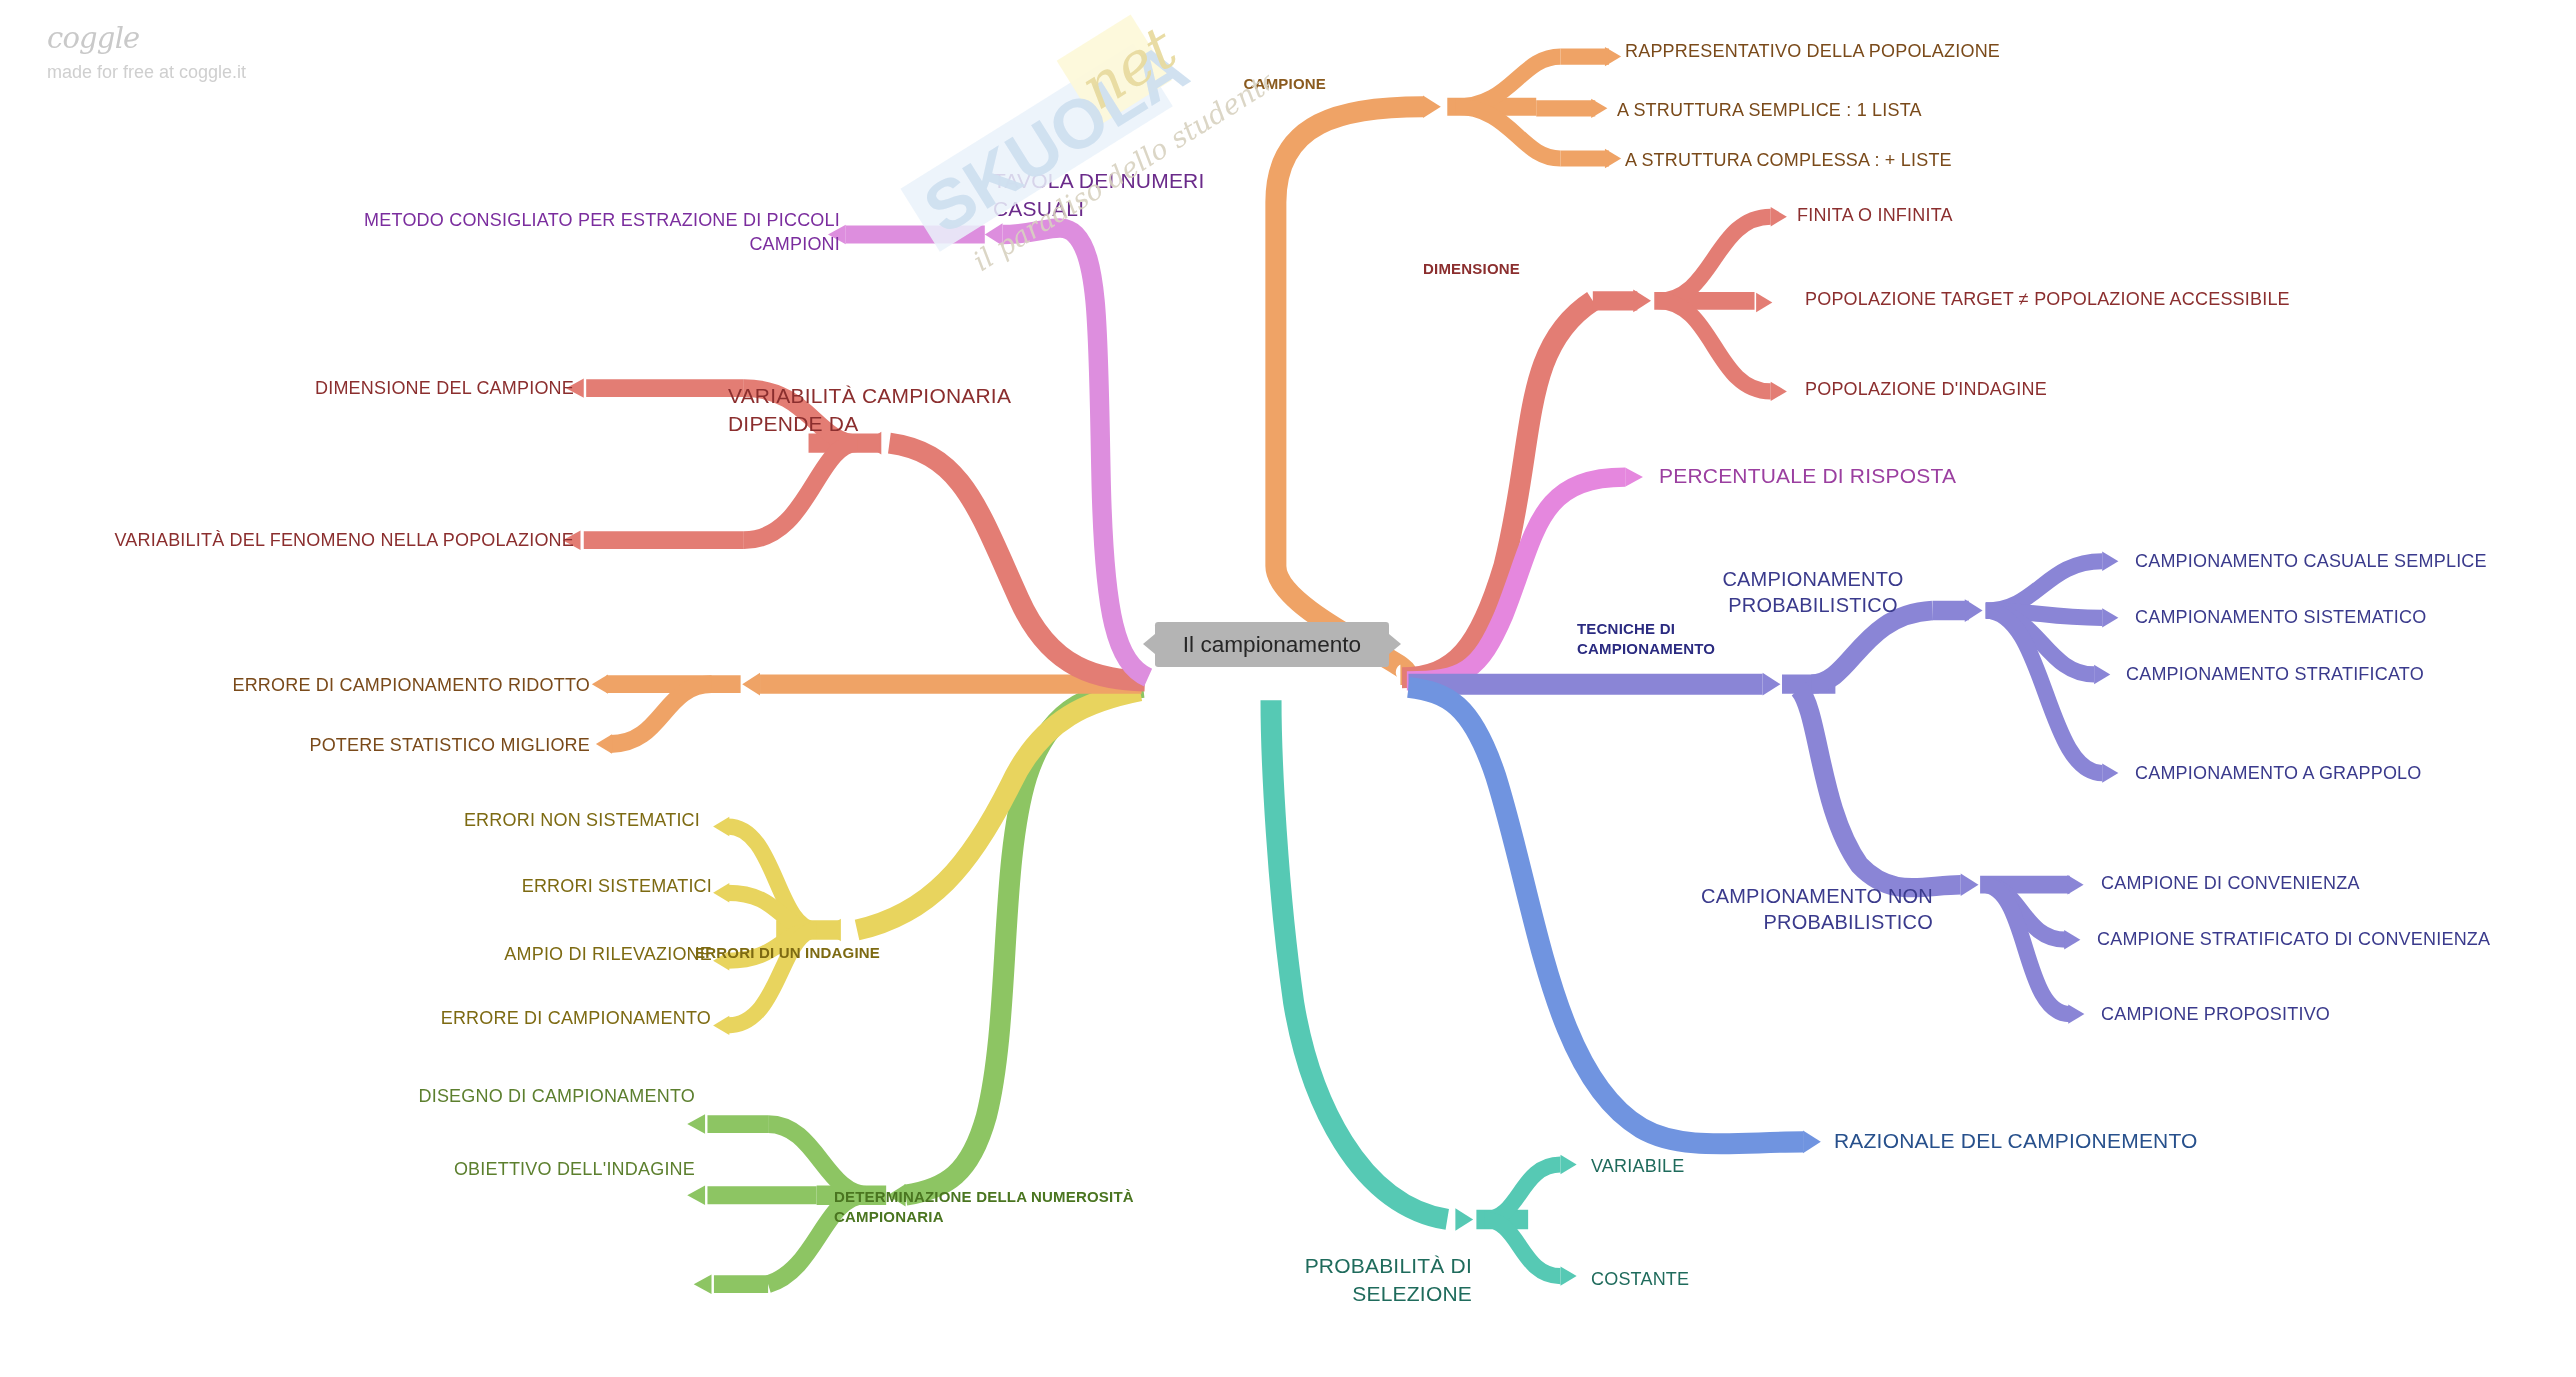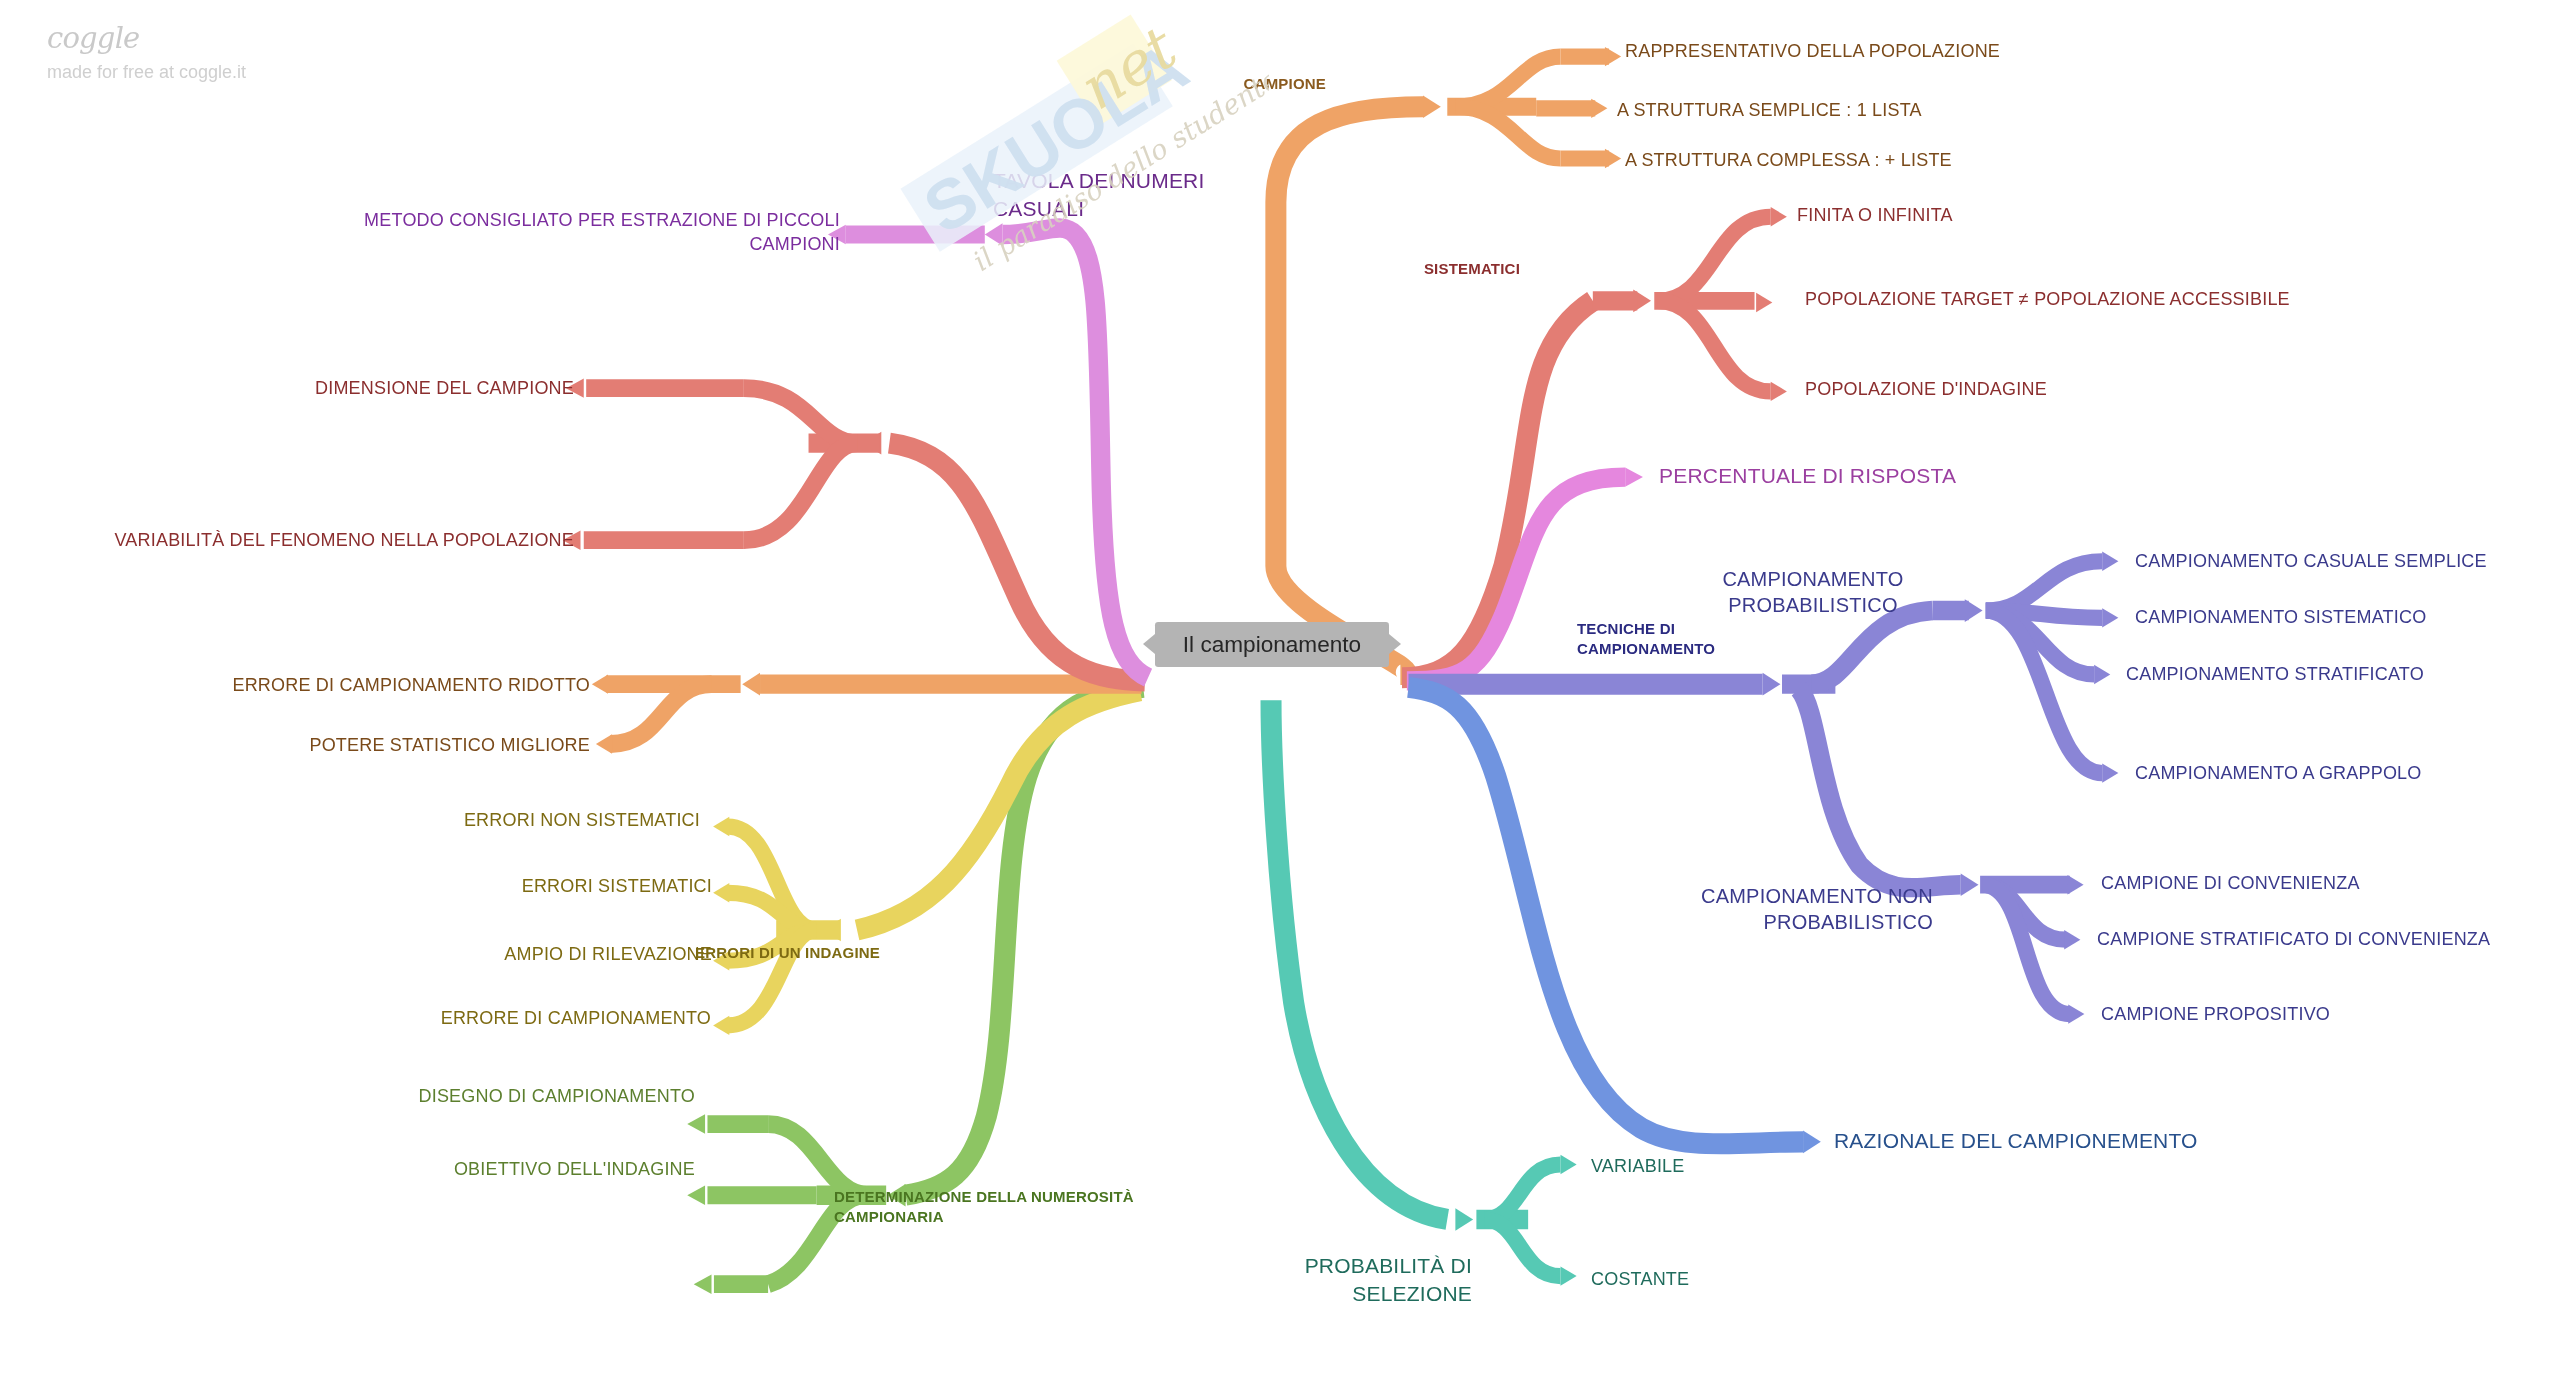--- a/index.html
+++ b/index.html
@@ -250,21 +250,21 @@
 
   <div id="root-node">
     <span>Il campionamento</span>
   </div>
 
   <div class="lbl r t-main" style="left:1100px; top:74px; width:226px; color:#8a5a1e;">CAMPIONE</div>
   <div class="lbl l t-leaf2" style="left:1625px; top:40px; width:453px; color:#7a4a1a;">RAPPRESENTATIVO DELLA POPOLAZIONE</div>
   <div class="lbl l t-leaf2" style="left:1617px; top:99px; width:437px; color:#7a4a1a;">A STRUTTURA SEMPLICE : 1 LISTA</div>
   <div class="lbl l t-leaf2" style="left:1625px; top:149px; width:453px; color:#7a4a1a;">A STRUTTURA COMPLESSA : + LISTE</div>
 
-  <div class="lbl r t-main" style="left:1294px; top:259px; width:226px; color:#8b2e2e;">SISTEMATICI</div>
+  <div class="lbl r t-main" style="left:1294px; top:259px; width:226px; color:#8b2e2e;">DIMENSIONE</div>
   <div class="lbl l t-leaf2" style="left:1797px; top:204px; width:340px; color:#8b2e2e;">FINITA O INFINITA</div>
   <div class="lbl l t-leaf2" style="left:1805px; top:288px; width:679px; color:#8b2e2e;">POPOLAZIONE TARGET ≠ POPOLAZIONE ACCESSIBILE</div>
   <div class="lbl l t-leaf2" style="left:1805px; top:378px; width:388px; color:#8b2e2e;">POPOLAZIONE D'INDAGINE</div>
 
   <div class="lbl l t-main2" style="left:1659px; top:462px; width:453px; color:#9b3fa0;">PERCENTUALE DI RISPOSTA</div>
 
   <div class="lbl l t-main" style="left:1577px; top:619px; width:243px; color:#2a2a80;">TECNICHE DI
 CAMPIONAMENTO</div>
   <div class="lbl c t-mid" style="left:1704px; top:566px; width:218px; color:#3a3a8c;">CAMPIONAMENTO
 PROBABILISTICO</div>
@@ -293,20 +293,22 @@
 
   <div class="lbl l t-main" style="left:695px; top:943px; width:388px; color:#7d6a12;">ERRORI DI UN INDAGINE</div>
   <div class="lbl r t-leaf2" style="left:328px; top:809px; width:372px; color:#7d6a12;">ERRORI NON SISTEMATICI</div>
   <div class="lbl r t-leaf2" style="left:340px; top:875px; width:372px; color:#7d6a12;">ERRORI SISTEMATICI</div>
   <div class="lbl r t-leaf2" style="left:340px; top:943px; width:372px; color:#7d6a12;">AMPIO DI RILEVAZIONE</div>
   <div class="lbl r t-leaf2" style="left:323px; top:1007px; width:388px; color:#7d6a12;">ERRORE DI CAMPIONAMENTO</div>
 
   <div class="lbl r t-leaf2" style="left:137px; top:674px; width:453px; color:#7a4a1a;">ERRORE DI CAMPIONAMENTO RIDOTTO</div>
   <div class="lbl r t-leaf2" style="left:202px; top:734px; width:388px; color:#7a4a1a;">POTERE STATISTICO MIGLIORE</div>
 
+  <div class="lbl l t-main2" style="left:728px; top:382px; width:340px; color:#8b2e2e;">VARIABILITÀ CAMPIONARIA
+DIPENDE DA</div>
   <div class="lbl r t-leaf2" style="left:202px; top:377px; width:372px; color:#8b2e2e;">DIMENSIONE DEL CAMPIONE</div>
   <div class="lbl r t-leaf2" style="left:16px; top:529px; width:558px; color:#8b2e2e;">VARIABILITÀ DEL FENOMENO NELLA POPOLAZIONE</div>
 
   <div class="lbl l t-main2" style="left:993px; top:167px; width:275px; color:#6a2a8a;">TAVOLA DEI NUMERI
 CASUALI</div>
   <div class="lbl r t-leaf2" style="left:226px; top:209px; width:614px; color:#7b2d9e;">METODO CONSIGLIATO PER ESTRAZIONE DI PICCOLI
 CAMPIONI</div>
 
 </div>
 

